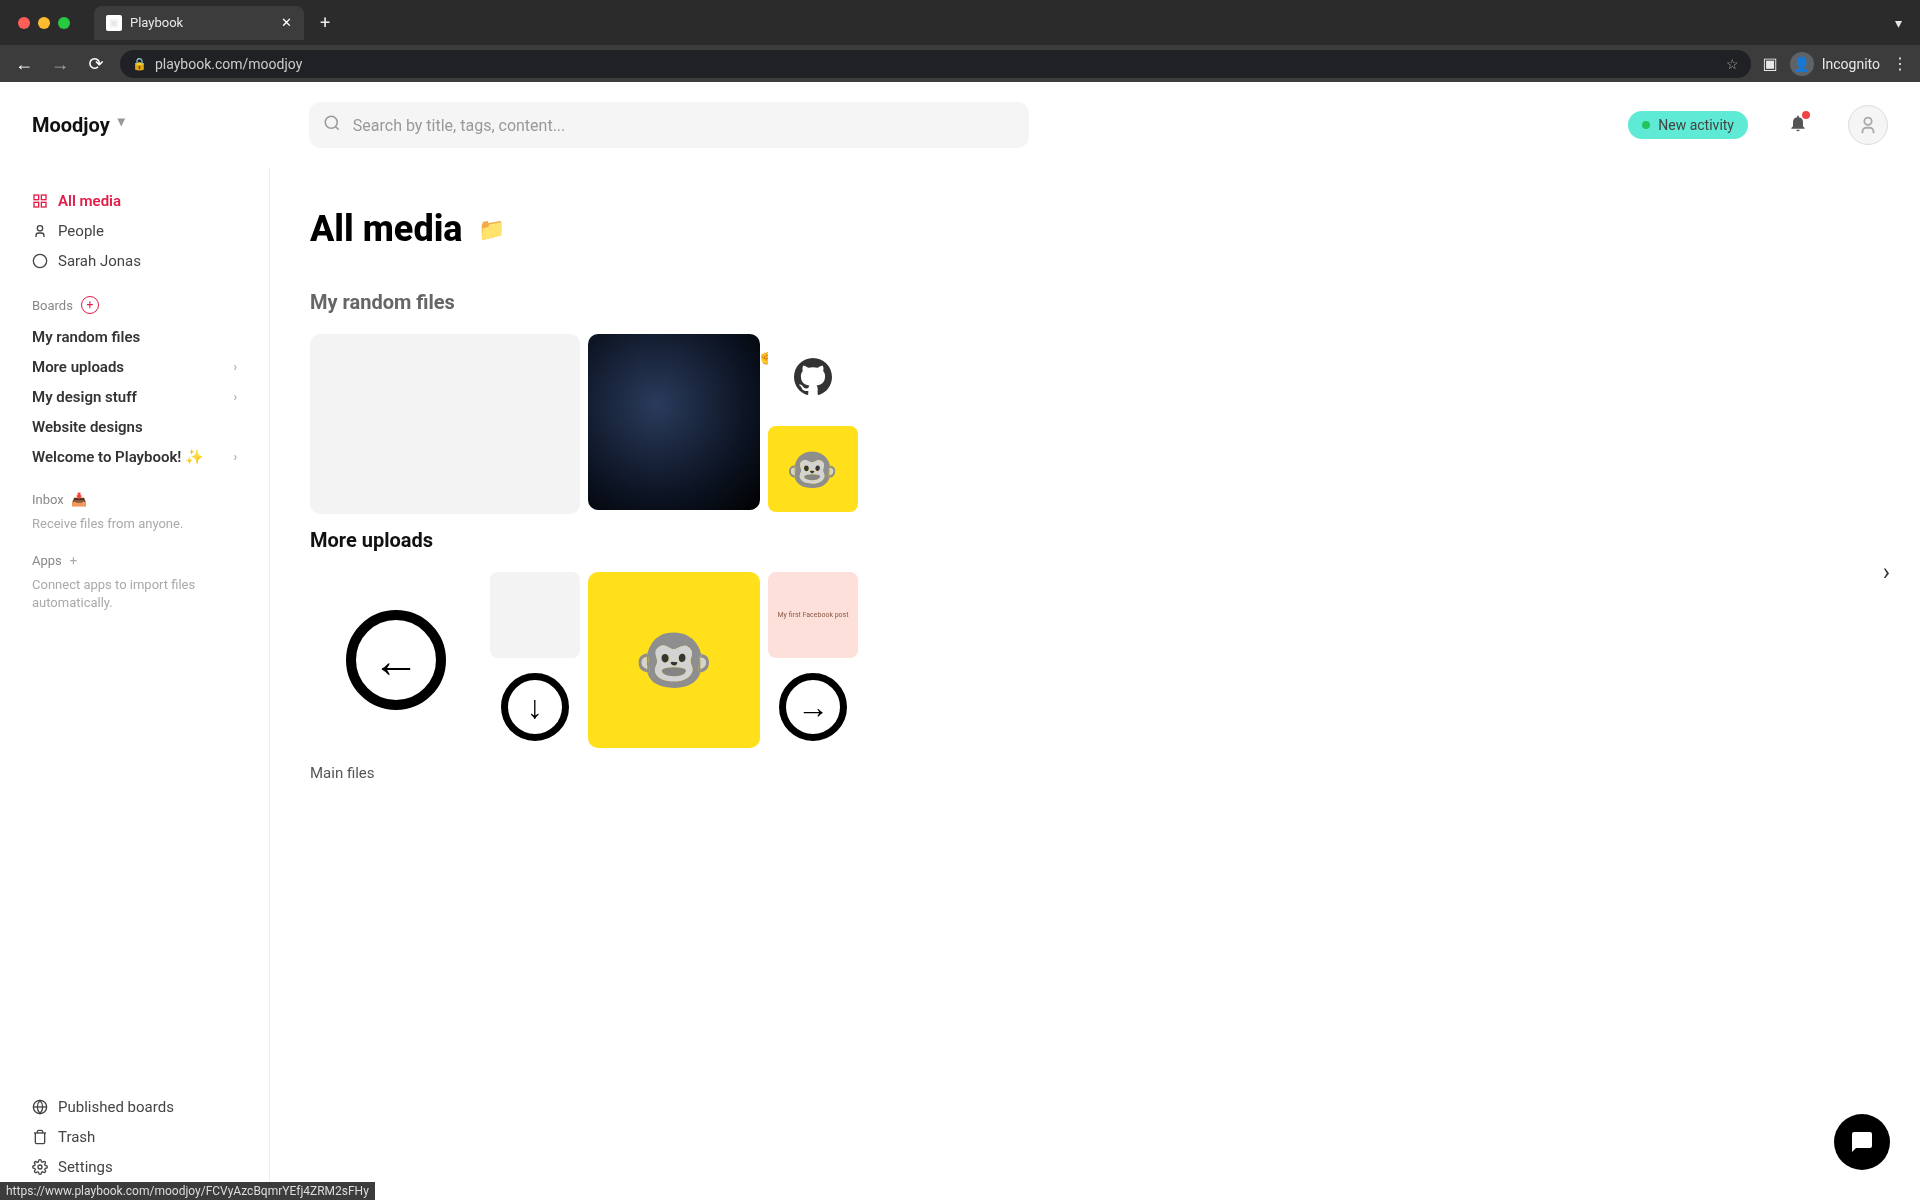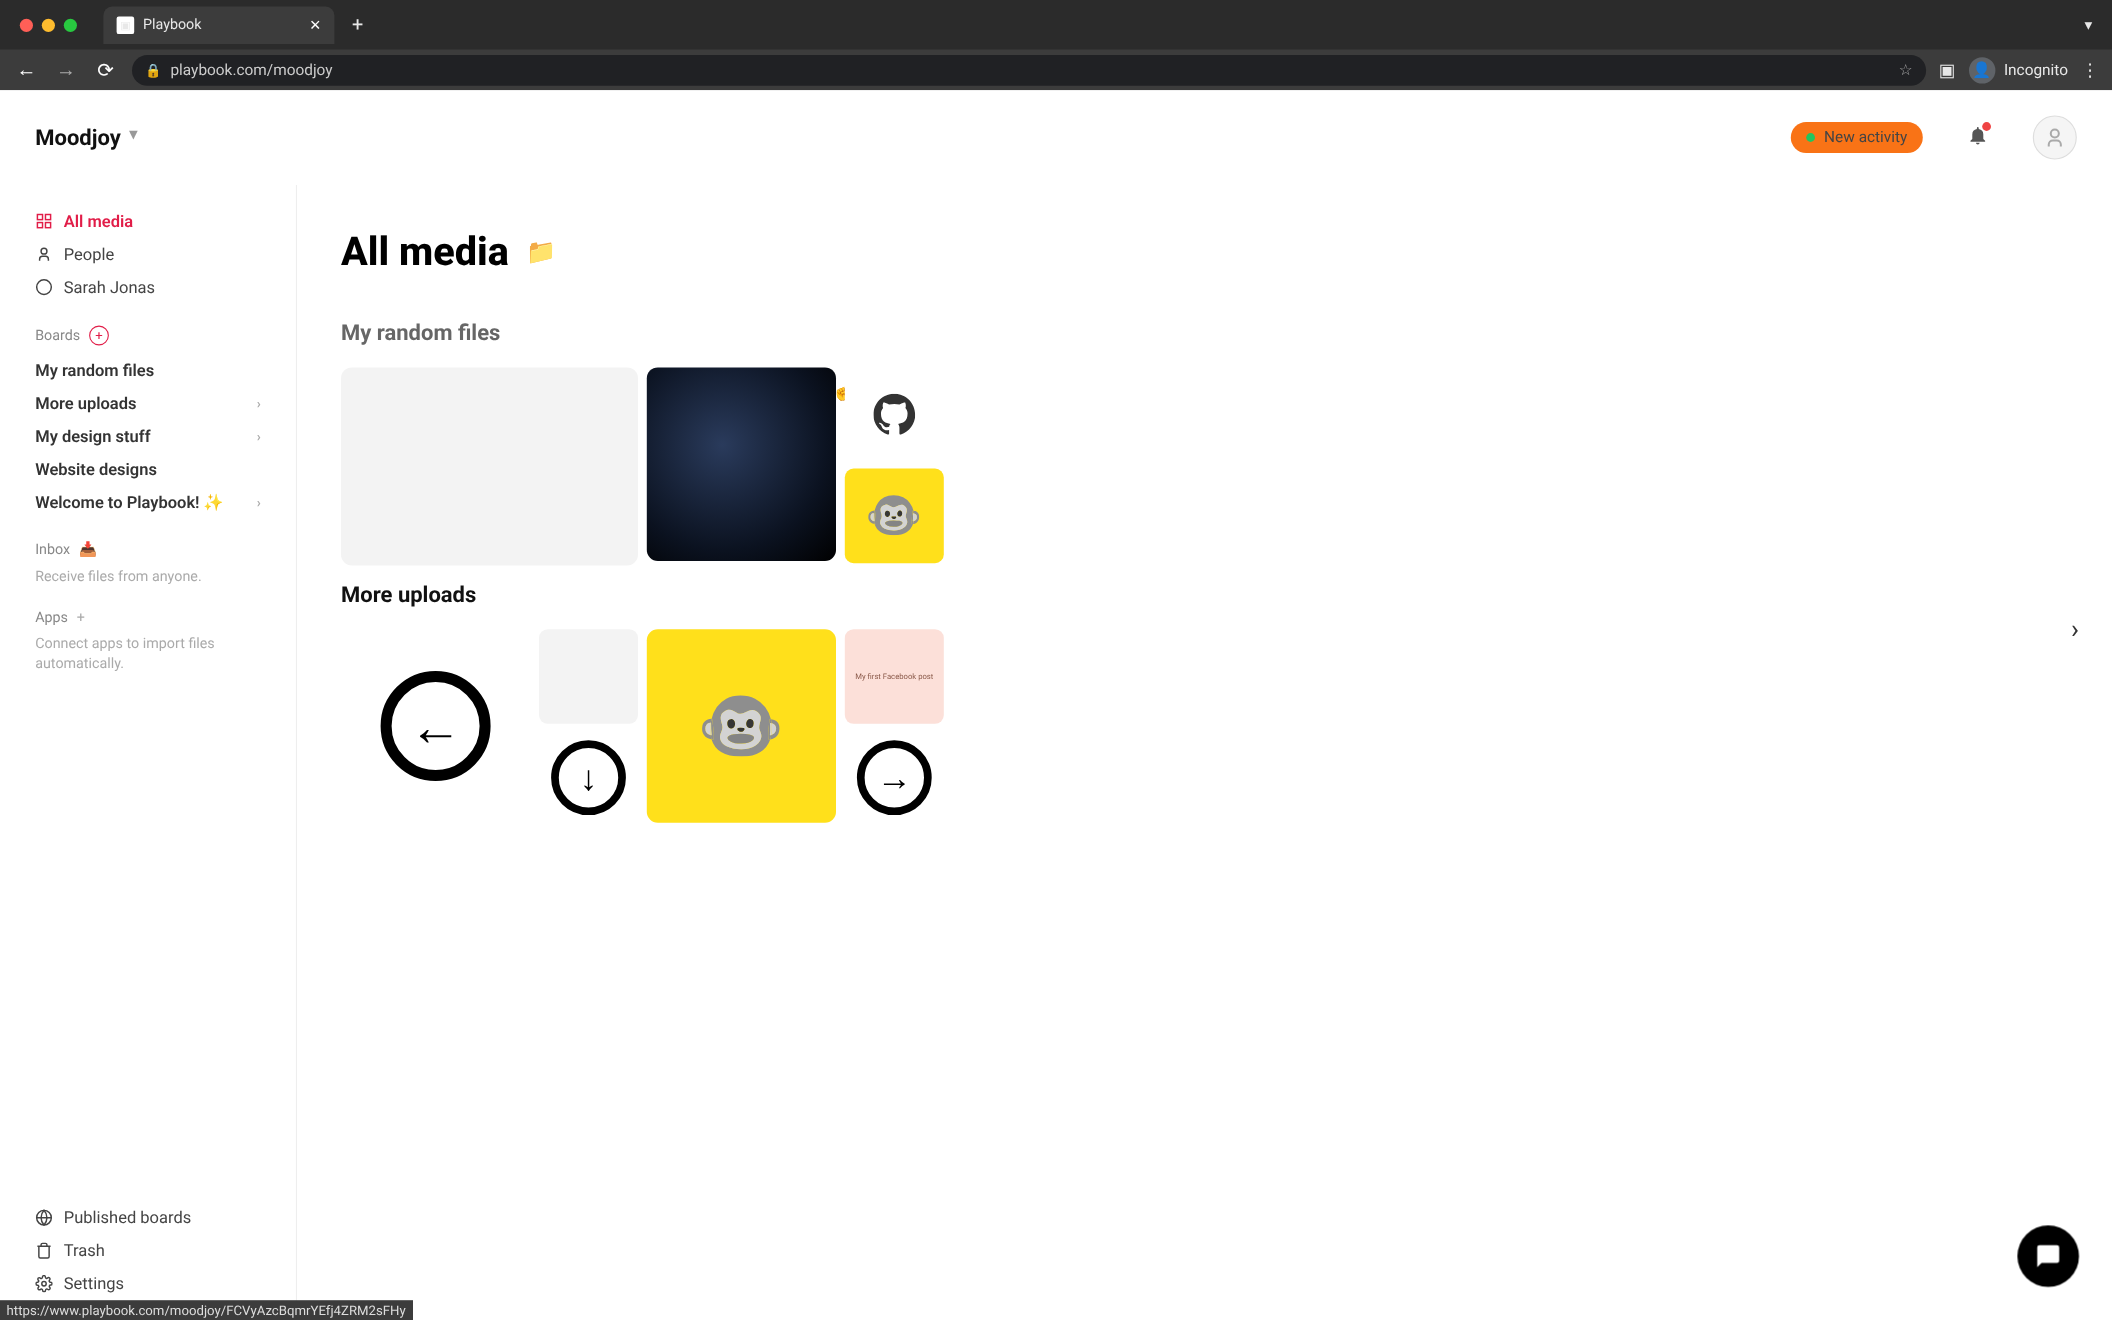--- a/index.html
+++ b/index.html
@@ -30,21 +30,21 @@
     
     
     .app { background: #fff; height: calc(1200px - 82px); display: flex; flex-direction: column; }
     .topbar { height: 86px; display: flex; align-items: center; padding: 0 32px; gap: 24px; }
     .workspace { display: flex; align-items: flex-start; gap: 8px; font-size: 20px; font-weight: 700; color: #111; }
     .workspace-chevron { color: #999; font-size: 14px; }
     .search-wrap { flex: 1; max-width: 720px; margin-left: 160px; position: relative; }
     .search-input { width: 100%; height: 46px; border: none; background: #f5f5f5; border-radius: 12px; padding: 0 16px 0 44px; font-size: 16px; color: #333; }
     .search-input::placeholder { color: #999; }
     .search-icon { position: absolute; left: 14px; top: 50%; transform: translateY(-50%); color: #999; }
-    .new-activity { display: flex; align-items: center; gap: 8px; background: #f97316; border-radius: 16px; padding: 6px 14px; font-size: 14px; color: #444; margin-left: auto; }
+    .new-activity { display: flex; align-items: center; gap: 8px; background: #5eead4; border-radius: 16px; padding: 6px 14px; font-size: 14px; color: #444; margin-left: auto; }
     .dot-green { width: 8px; height: 8px; background: #22c55e; border-radius: 50%; }
     .bell { position: relative; color: #555; margin-left: 16px; }
     .bell-dot { position: absolute; top: -2px; right: -2px; width: 8px; height: 8px; background: #ef4444; border-radius: 50%; }
     .avatar { width: 40px; height: 40px; border-radius: 50%; background: #f5f5f5; border: 1px solid #ddd; margin-left: 16px; display: flex; align-items: center; justify-content: center; color: #aaa; }
     
     .body { flex: 1; display: flex; overflow: hidden; }
     .sidebar { width: 270px; padding: 18px 20px; border-right: 1px solid #eee; display: flex; flex-direction: column; font-size: 15px; }
     .nav-item { display: flex; align-items: center; gap: 10px; padding: 6px 12px; border-radius: 6px; color: #444; cursor: pointer; }
     .nav-item.active { color: #e11d48; font-weight: 600; }
     .nav-item svg { width: 16px; height: 16px; }
@@ -119,20 +119,29 @@
     </div>
   </div>
 </div>
 
 <div class="app">
   <div class="topbar">
     <div class="workspace">
       <span>Moodjoy</span>
       <span class="workspace-chevron">▾</span>
     </div>
+    <div class="search-wrap">
+      <span class="search-icon">
+        <svg width="18" height="18" viewBox="0 0 24 24" fill="none" stroke="currentColor" stroke-width="2">
+            <circle cx="11" cy="11" r="8"></circle>
+            <line x1="21" y1="21" x2="16.65" y2="16.65"></line>
+          </svg>
+      </span>
+      <input class="search-input" placeholder="Search by title, tags, content..." style="">
+    </div>
     <div class="new-activity">
       <div class="dot-green"></div>
       <span>New activity</span>
     </div>
     <div class="bell">
       <svg width="20" height="20" viewBox="0 0 24 24" fill="currentColor">
           <path d="M12 22a2 2 0 0 0 2-2h-4a2 2 0 0 0 2 2zm6-6V11a6 6 0 0 0-5-5.91V4a1 1 0 1 0-2 0v1.09A6 6 0 0 0 6 11v5l-2 2v1h16v-1z"></path>
         </svg>
       <div class="bell-dot"></div>
     </div>
@@ -270,20 +279,21 @@
         <div class="thumb-mid mailchimp" style="display:flex;align-items:center;justify-content:center">
             <span class="monk">🐵</span>
           </div>
         <div class="thumb-col">
           <div class="thumb-small pink" style="font-size:7px;color:#8b5a4a;text-align:center;padding:4px">My first Facebook post</div>
           <div class="thumb-small">
               <div class="arrow-circle small">→</div>
             </div>
         </div>
       </div>
+      <div class="collection-label">Main files</div>
     </div>
   </div>
 </div>
 
 <div class="chat-fab">
   <svg width="24" height="24" viewBox="0 0 24 24" fill="currentColor">
       <path d="M20 2H4a2 2 0 0 0-2 2v18l4-4h14a2 2 0 0 0 2-2V4a2 2 0 0 0-2-2z"></path>
     </svg>
 </div>
 <div class="status-link">https://www.playbook.com/moodjoy/FCVyAzcBqmrYEfj4ZRM2sFHy</div>

